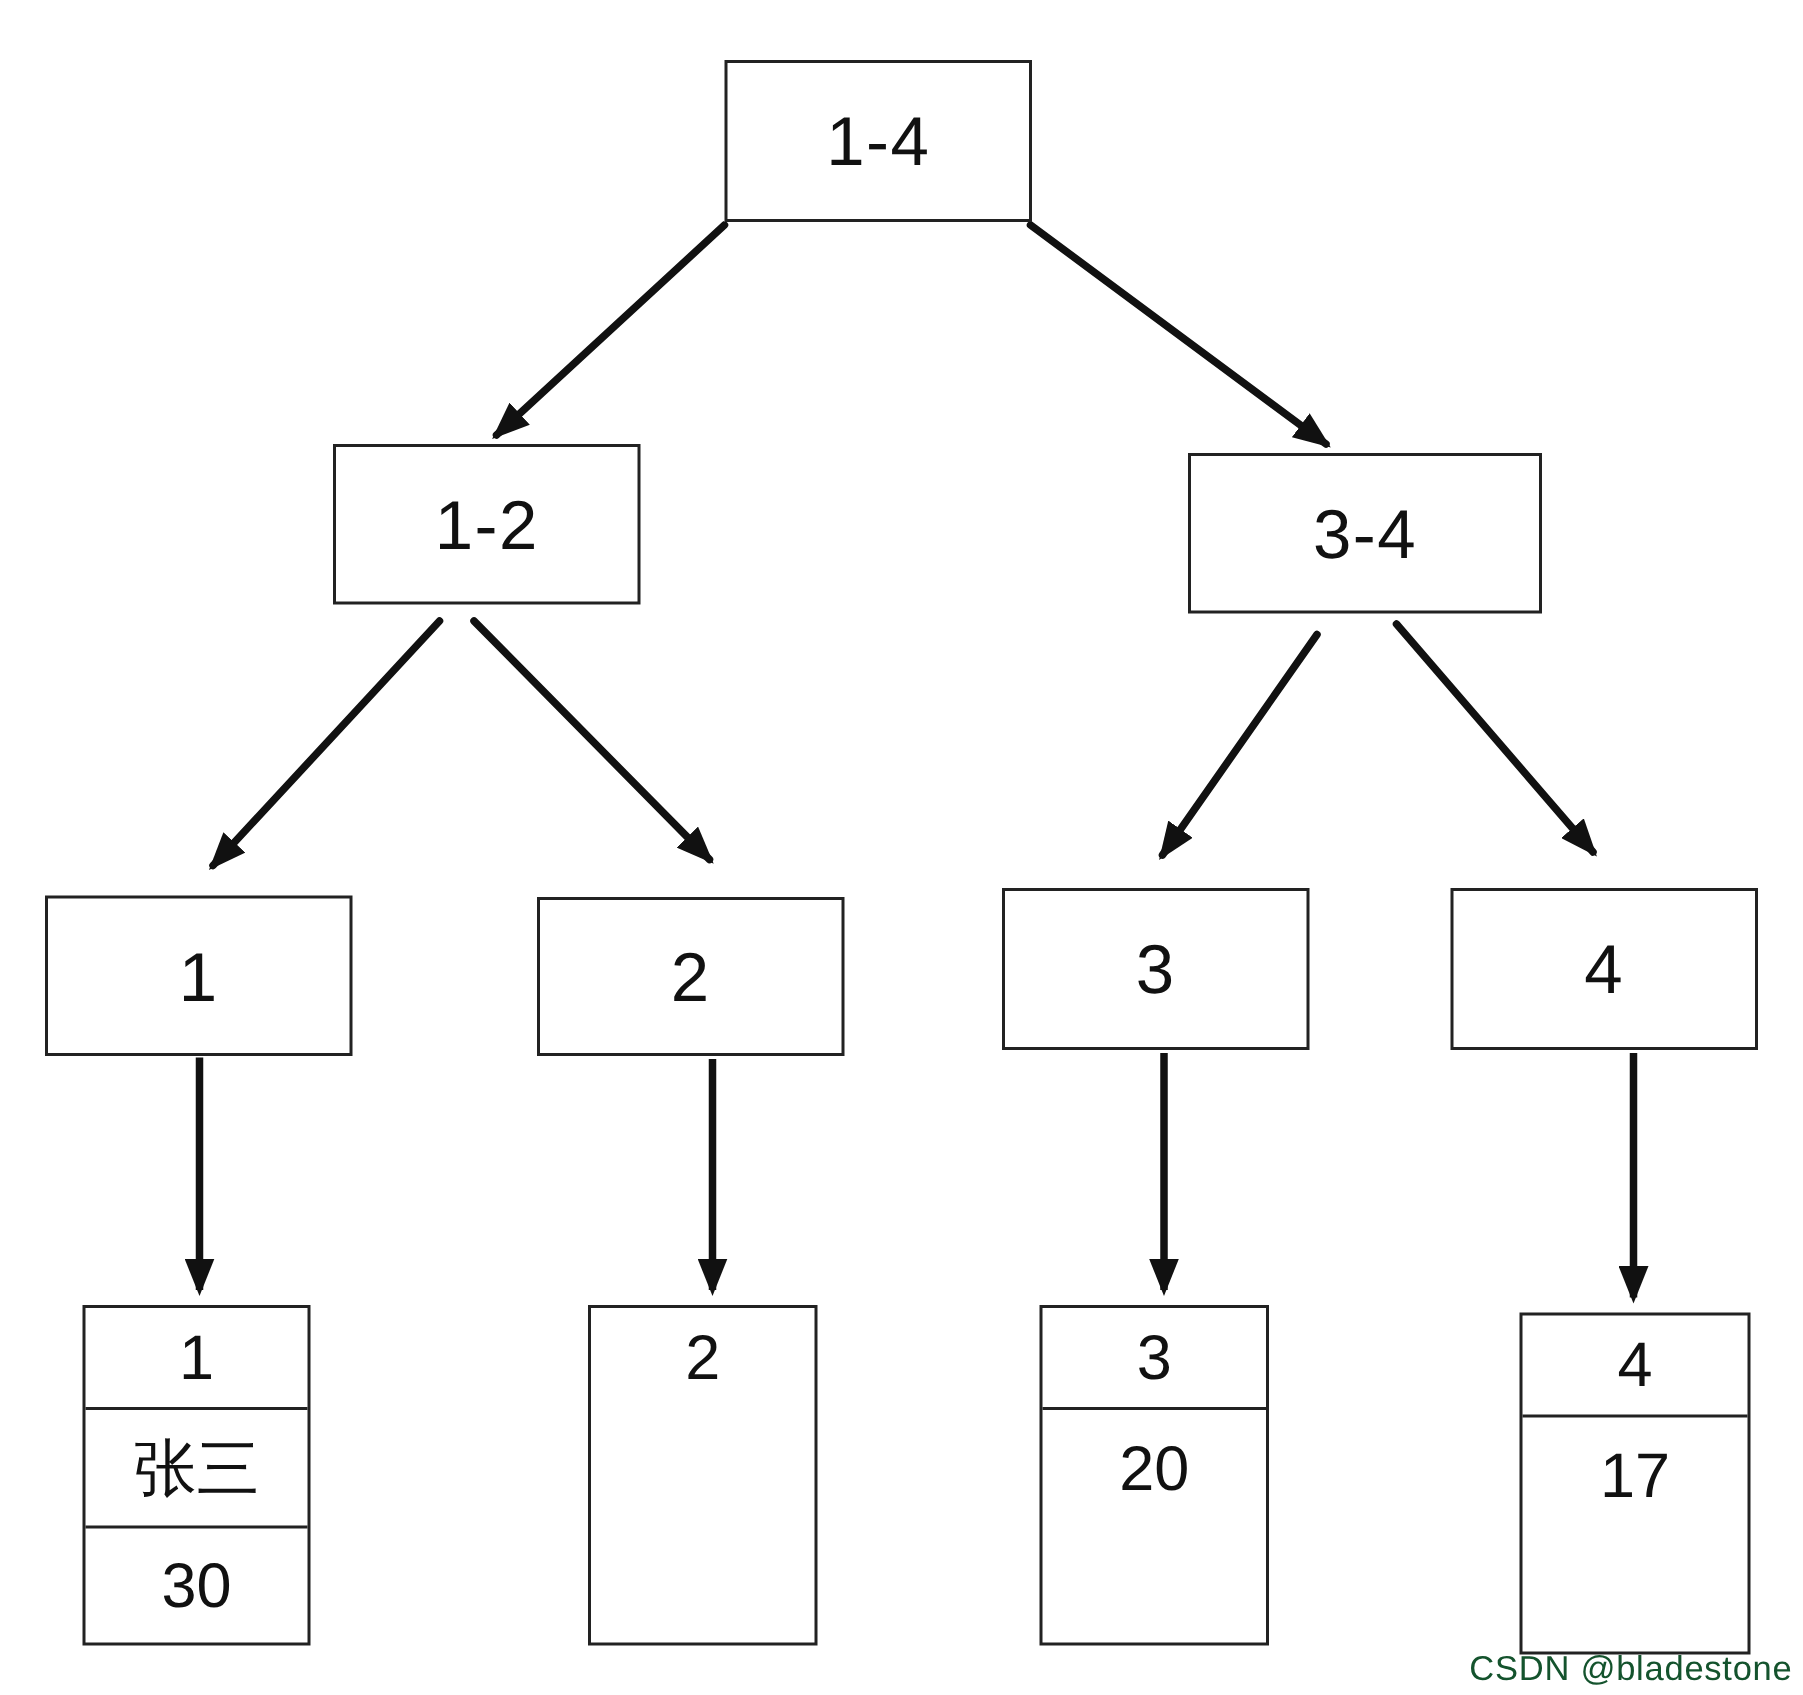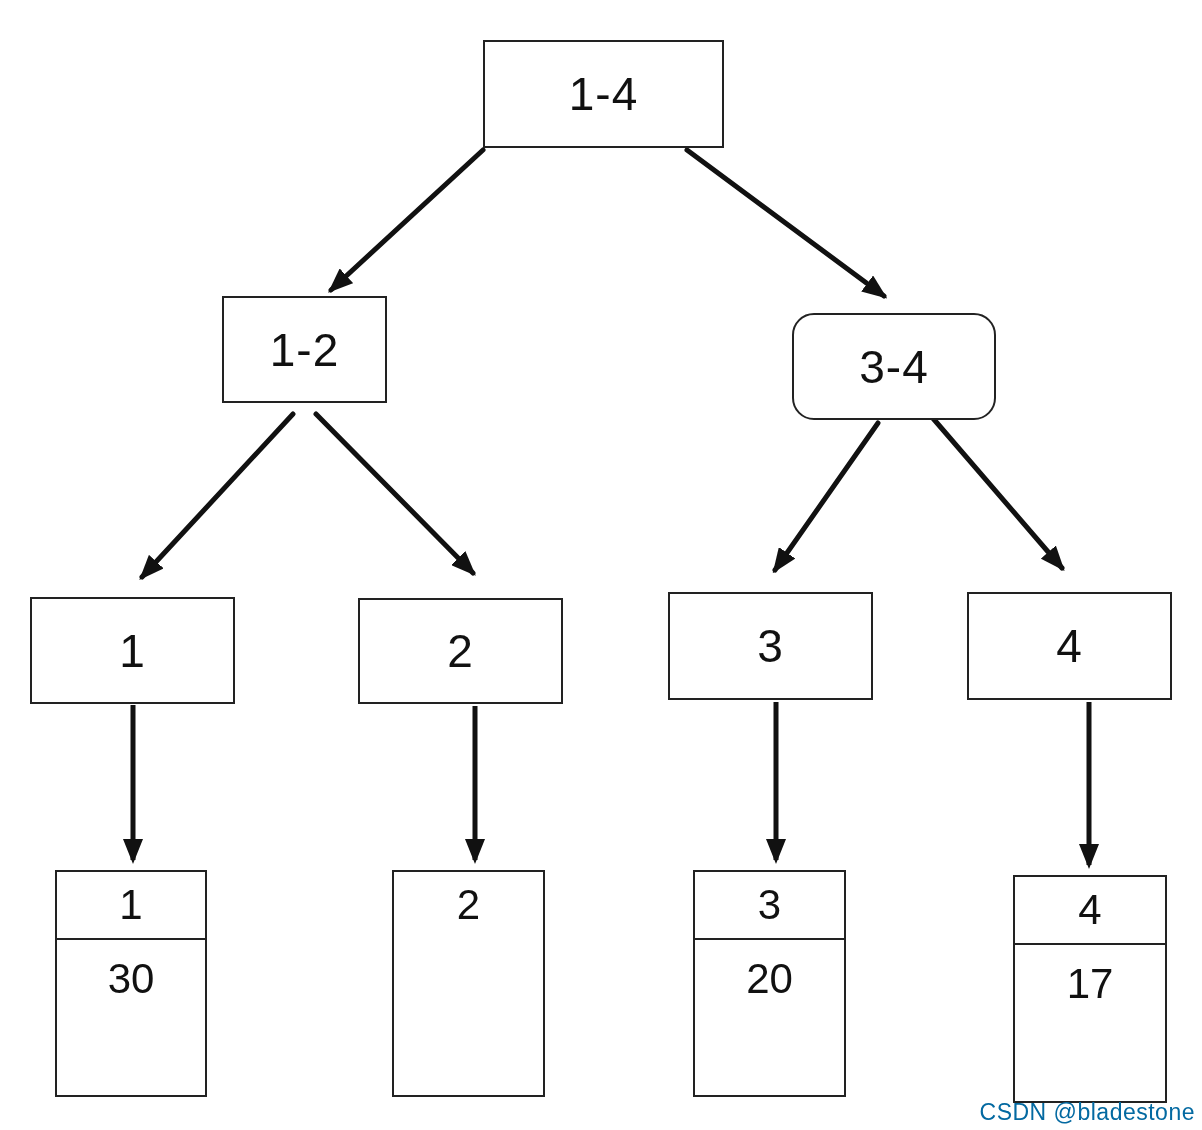--- a/index.html
+++ b/index.html
@@ -42,21 +42,21 @@
     justify-content: center;
     font-size: 42px;
     box-sizing: border-box;
   }
   .cell + .cell { border-top: 2px solid #222222; }
   .watermark {
     position: absolute;
     right: 7px;
     top: 1099px;
     font-size: 23px;
-    color: #0369a1;
+    color: #14532d;
     letter-spacing: 0.5px;
   }
 </style>
 </head>
 <body>
 
 <div class="canvas">
 
   <svg class="arrows" viewBox="0 0 1202 1130" xmlns="http://www.w3.org/2000/svg">
     <defs>
@@ -69,29 +69,29 @@
     <line x1="293" y1="414" x2="142" y2="577" stroke="#111111" stroke-width="5" stroke-linecap="round" marker-end="url(#ah)"></line>
     <line x1="316" y1="414" x2="473" y2="573" stroke="#111111" stroke-width="5" stroke-linecap="round" marker-end="url(#ah)"></line>
     <line x1="878" y1="423" x2="775" y2="570" stroke="#111111" stroke-width="5" stroke-linecap="round" marker-end="url(#ah)"></line>
     <line x1="931" y1="416" x2="1062" y2="568" stroke="#111111" stroke-width="5" stroke-linecap="round" marker-end="url(#ah)"></line>
     <line x1="133" y1="705" x2="133" y2="860" stroke="#111111" stroke-width="5" marker-end="url(#ah)"></line>
     <line x1="475" y1="706" x2="475" y2="860" stroke="#111111" stroke-width="5" marker-end="url(#ah)"></line>
     <line x1="776" y1="702" x2="776" y2="860" stroke="#111111" stroke-width="5" marker-end="url(#ah)"></line>
     <line x1="1089" y1="702" x2="1089" y2="865" stroke="#111111" stroke-width="5" marker-end="url(#ah)"></line>
   </svg>
 
-  <div class="node" style="left:483px; top:40px; width:241px; height:108px;">
+  <div class="node" style="left:483px; top:40px; width:205px; height:108px;">
     <span>1-4</span>
   </div>
 
-  <div class="node" style="left:222px; top:296px; width:165px; height:107px;">
+  <div class="node" style="left:222px; top:296px; width:205px; height:107px;">
     <span>1-2</span>
   </div>
 
-  <div class="node" style="left:792px; top:313px; width:204px; height:107px;border-radius:22px;">
+  <div class="node" style="left:792px; top:302px; width:236px; height:107px;">
     <span>3-4</span>
   </div>
 
   <div class="node" style="left:30px; top:597px; width:205px; height:107px;">
     <span>1</span>
   </div>
 
   <div class="node" style="left:358px; top:598px; width:205px; height:106px;">
     <span>2</span>
   </div>
@@ -99,20 +99,21 @@
   <div class="node" style="left:668px; top:592px; width:205px; height:108px;">
     <span>3</span>
   </div>
 
   <div class="node" style="left:967px; top:592px; width:205px; height:108px;">
     <span>4</span>
   </div>
 
   <div class="record" style="left:55px; top:870px; width:152px; height:227px;">
     <div class="cell">1</div>
+    <div class="cell">张三</div>
     <div class="cell">30</div>
   </div>
 
   <div class="record" style="left:392px; top:870px; width:153px; height:227px;">
     <div class="cell">2</div>
   </div>
 
   <div class="record" style="left:693px; top:870px; width:153px; height:227px;">
     <div class="cell">3</div>
     <div class="cell">20</div>

